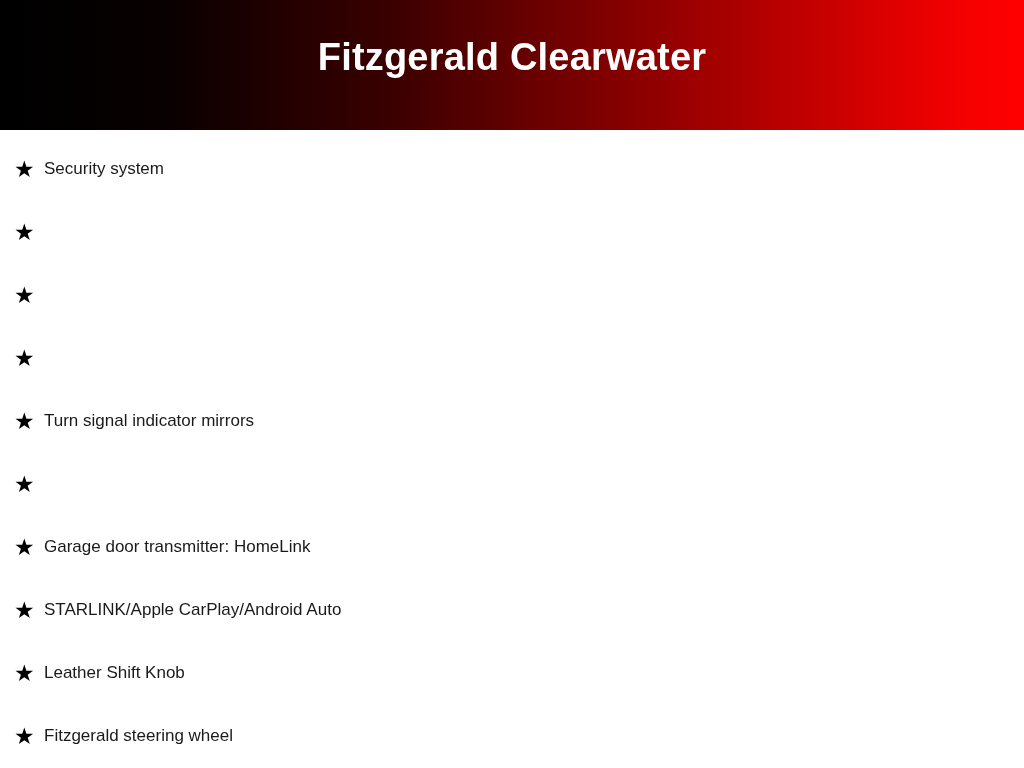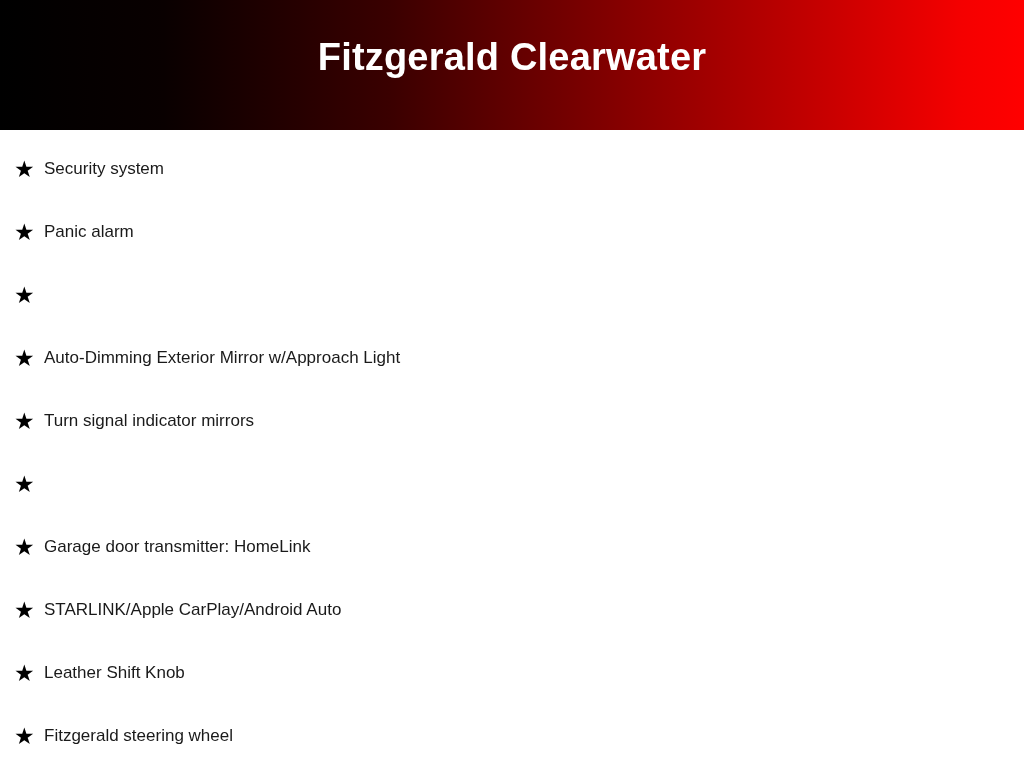--- a/index.html
+++ b/index.html
@@ -85,28 +85,26 @@
   <div class="header-banner"></div>
   <div class="header-title">Fitzgerald Clearwater</div>
 
   <ul class="bullet-list">
     <li class="bullet-item">
       <span class="bullet-marker">★</span>
       <span class="bullet-text">Security system</span>
     </li>
     <li class="bullet-item">
       <span class="bullet-marker">★</span>
-      <span class="bullet-text">Panic alarm</span>
     </li>
     <li class="bullet-item">
       <span class="bullet-marker">★</span>
     </li>
     <li class="bullet-item">
       <span class="bullet-marker">★</span>
-      <span class="bullet-text">Auto-Dimming Exterior Mirror w/Approach Light</span>
     </li>
     <li class="bullet-item">
       <span class="bullet-marker">★</span>
       <span class="bullet-text">Turn signal indicator mirrors</span>
     </li>
     <li class="bullet-item">
       <span class="bullet-marker">★</span>
     </li>
     <li class="bullet-item">
       <span class="bullet-marker">★</span>

